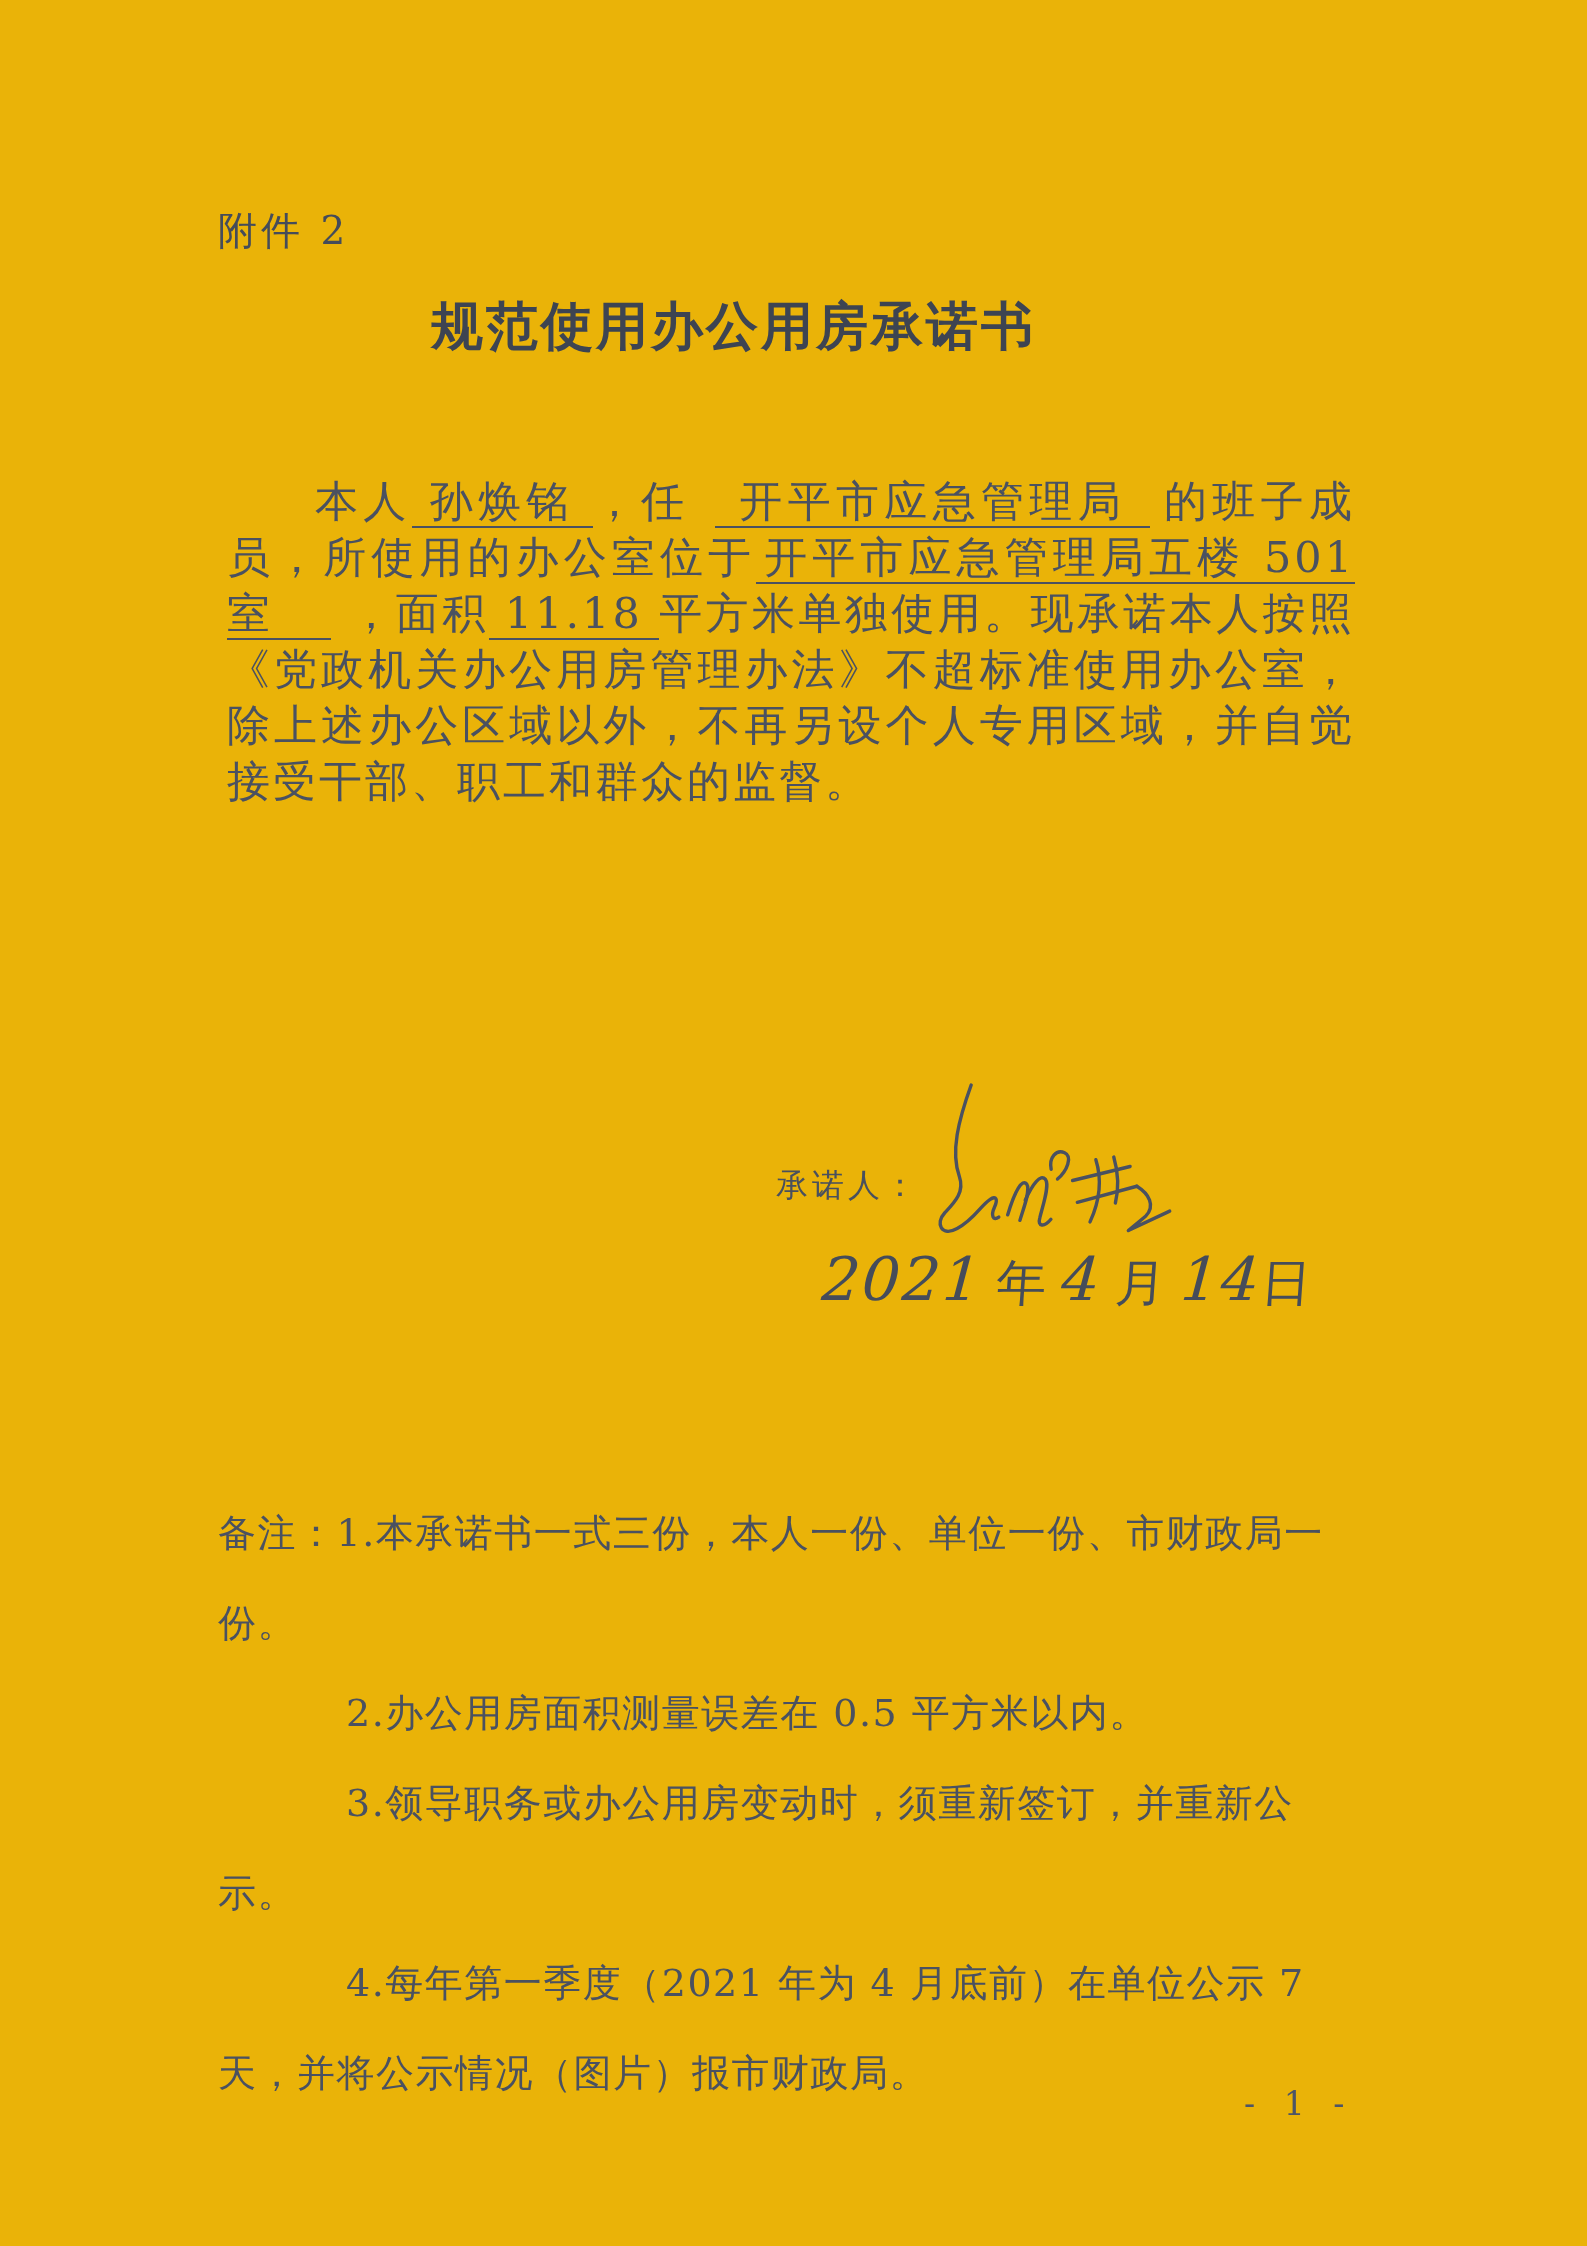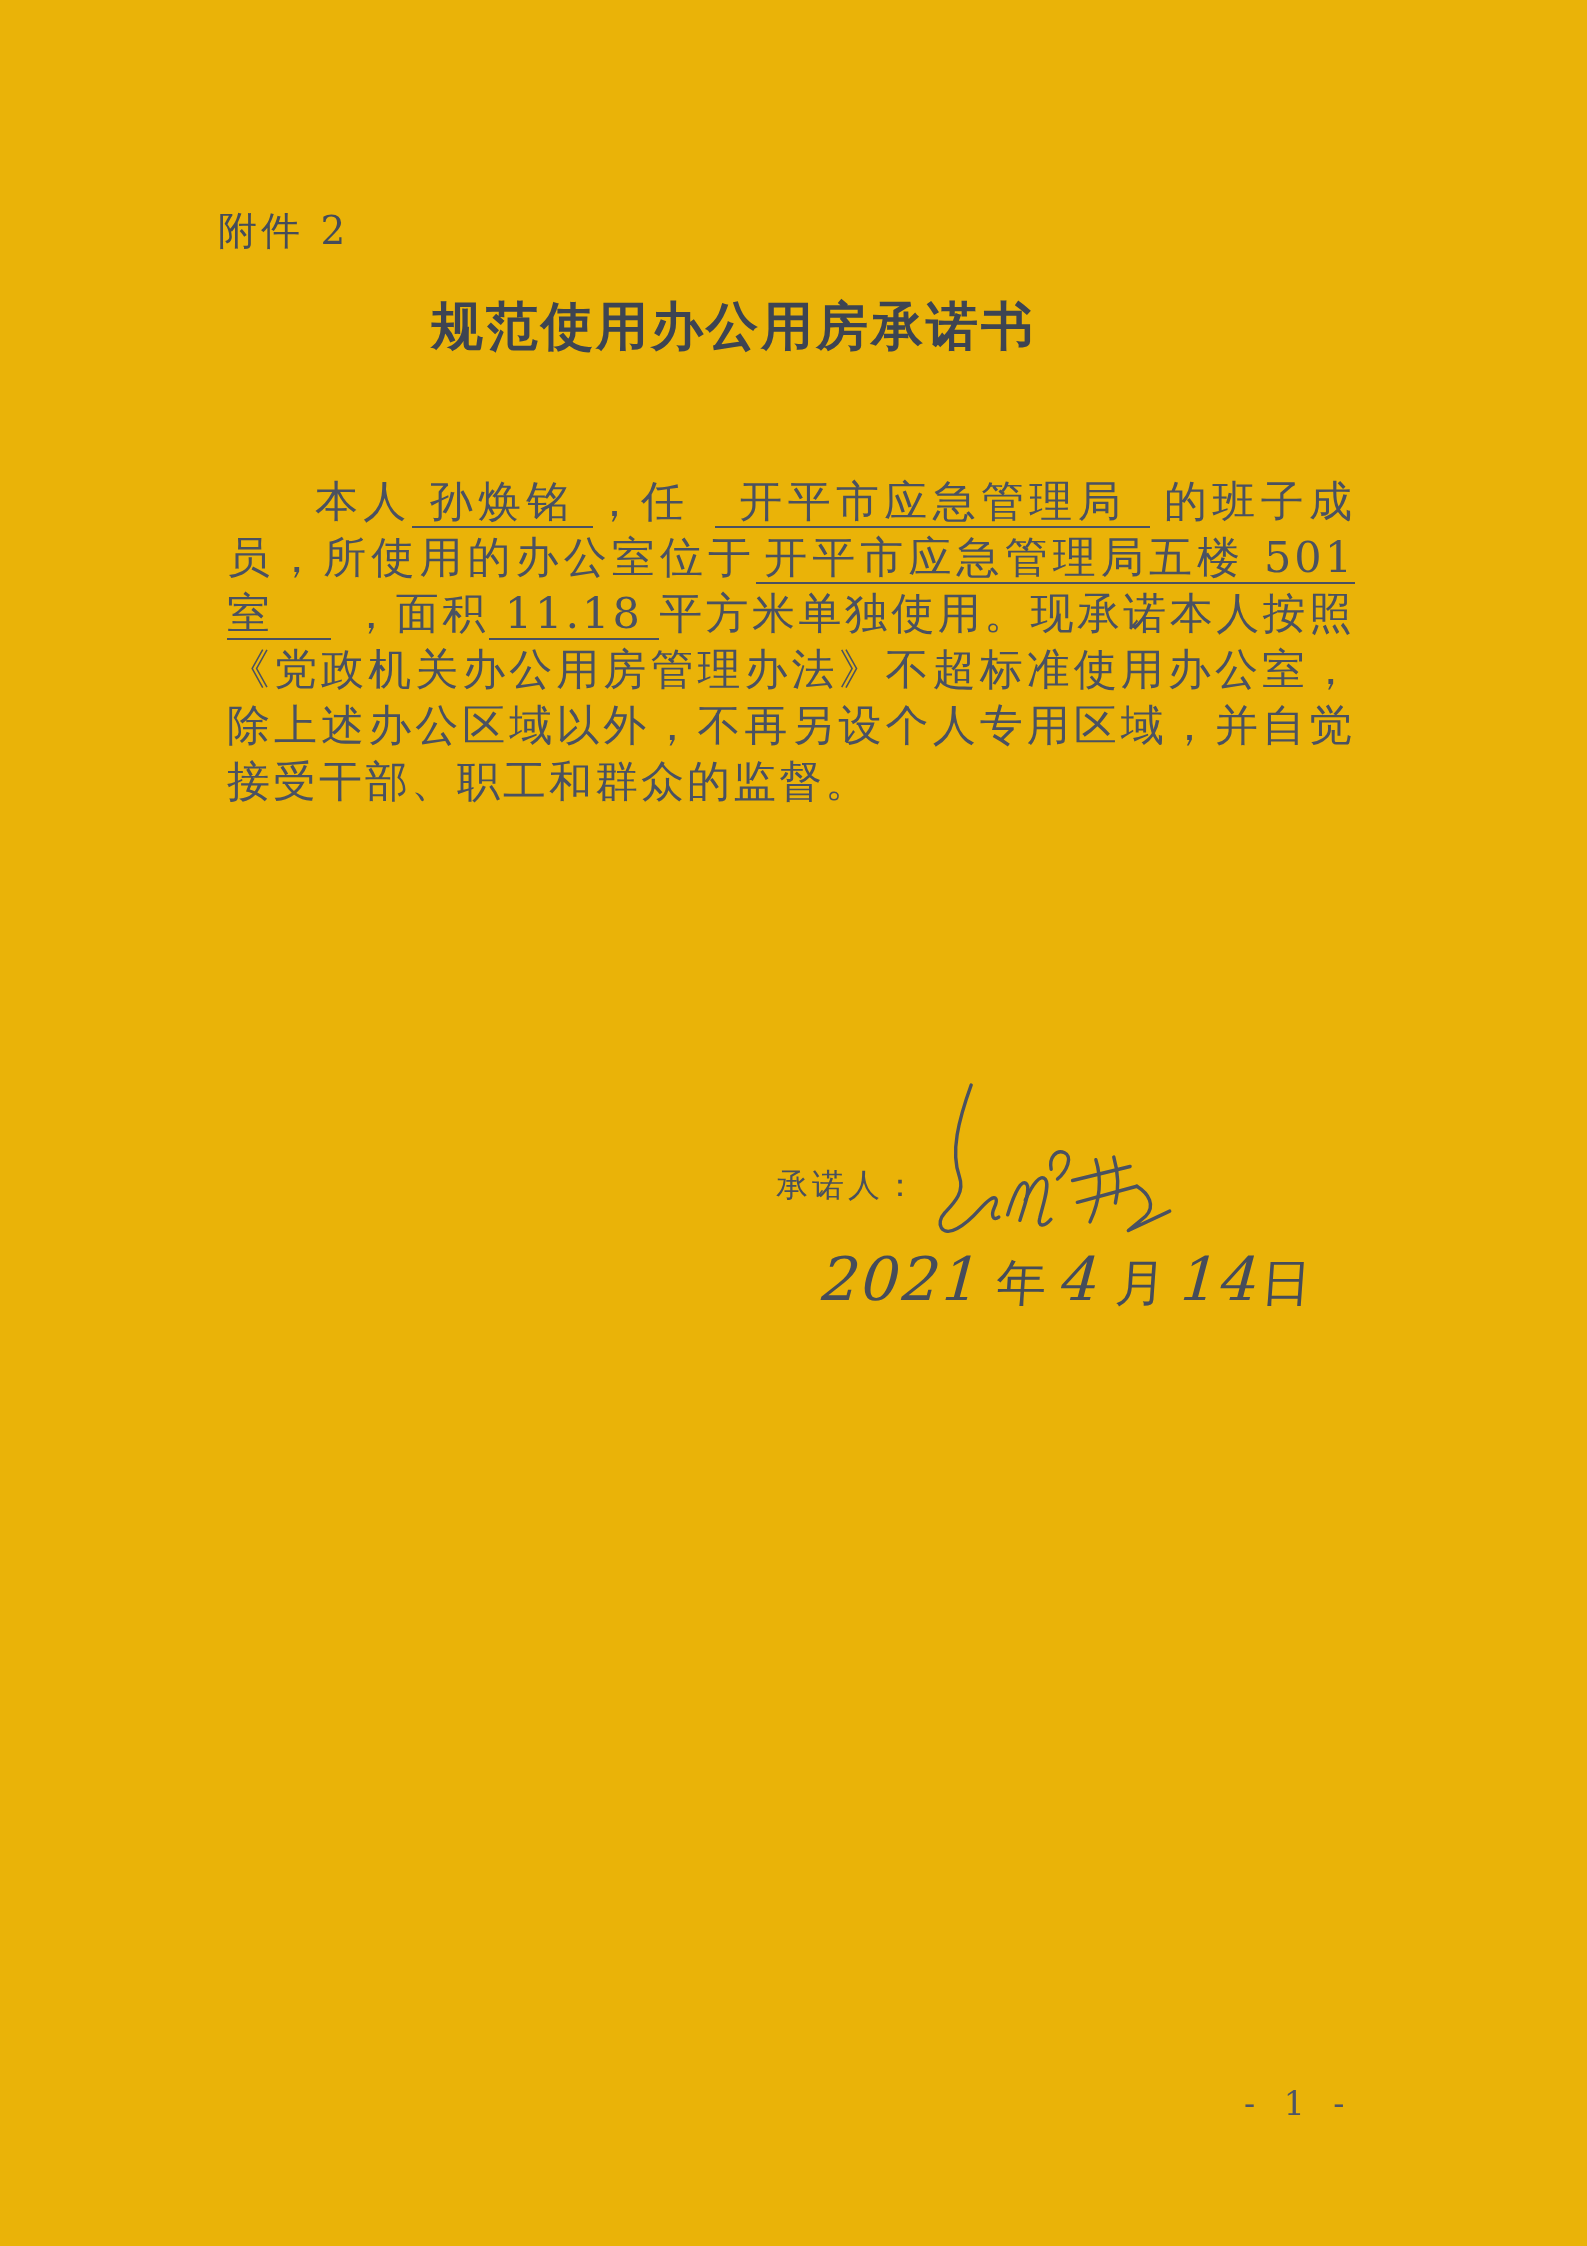--- a/index.html
+++ b/index.html
@@ -148,16 +148,22 @@
     <span class="hw-num">2021</span>
     <span class="hw-cjk">年</span>
     <span class="hw-num">4</span>
     <span class="hw-cjk">月</span>
     <span class="date-day-group">
         <span class="hw-num">14</span>
         <span class="hw-cjk">日</span>
       </span>
   </div>
 
+  <div class="notes">
+    <div class="note-line note-first"><span>备注：</span><span>1.本承诺书一式三份，本人一份、单位一份、市财政局一份。</span></div>
+    <div class="note-line note-indent">2.办公用房面积测量误差在 0.5 平方米以内。</div>
+    <div class="note-line note-indent">3.领导职务或办公用房变动时，须重新签订，并重新公示。</div>
+    <div class="note-line note-indent">4.每年第一季度（2021 年为 4 月底前）在单位公示 7 天，并将公示情况（图片）报市财政局。</div>
+  </div>
 
   <div class="page-number">- 1 -</div>
 
 </div>
 
 </body></html>

